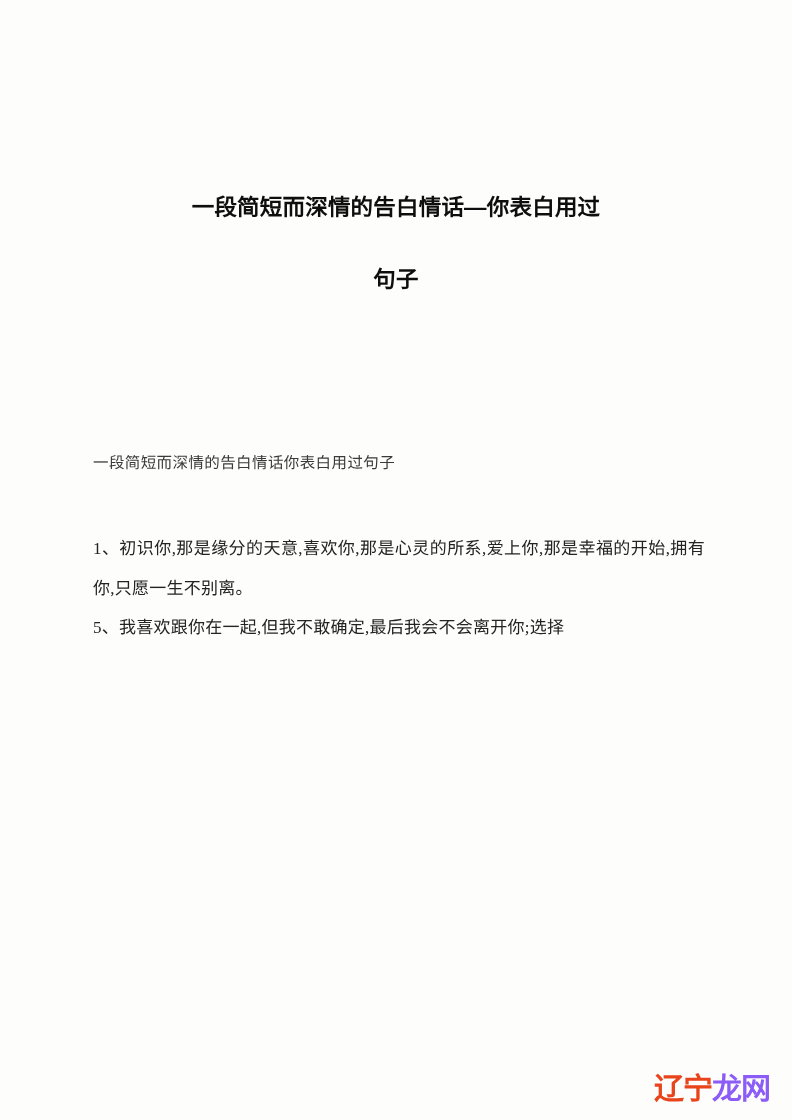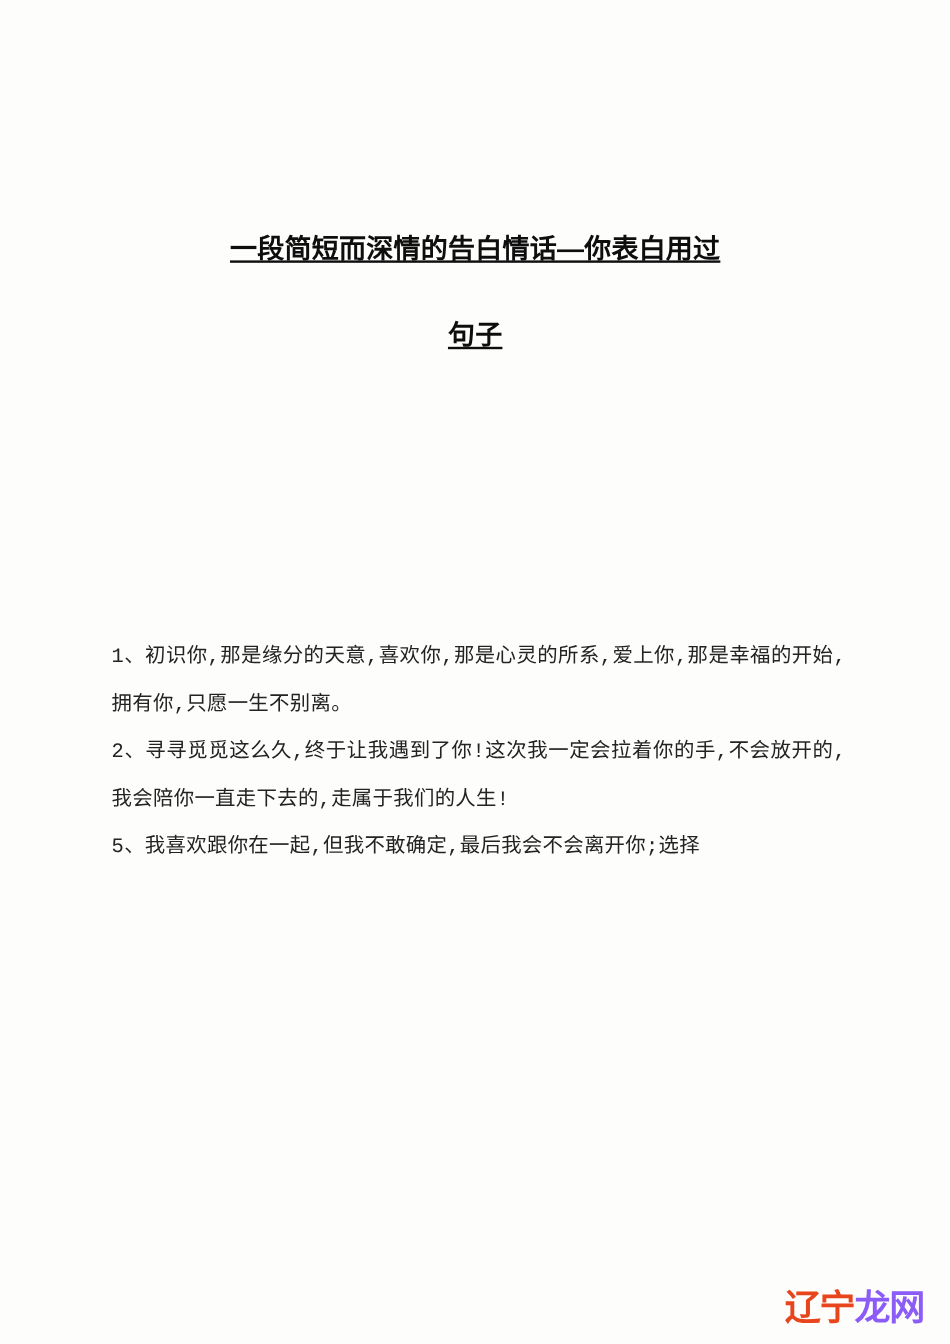--- a/index.html
+++ b/index.html
@@ -32,21 +32,20 @@
     top: 139px;
     width: 600px;
     text-align: center;
     font-family: "Liberation Sans", "DejaVu Sans", sans-serif;
     font-weight: 700;
     font-size: 22.5px;
     line-height: 36px;
     letter-spacing: 0.2px;
     color: #0e0e0e;
     white-space: pre-line;
-    text-decoration: underline;
   }
 
   
   .doc-subtitle {
     position: absolute;
     left: 93px;
     top: 450px;
     width: 610px;
     font-family: "Liberation Serif", "DejaVu Serif", serif;
     font-size: 15.5px;
@@ -57,39 +56,39 @@
 
   
   .doc-body {
     position: absolute;
     left: 93px;
     top: 529px;
     width: 612px;
   }
 
   .doc-para {
-    font-family: Liberation Mono, monospace;
+    font-family: Liberation Serif, serif;
     font-size: 17px;
     line-height: 39.5px;
     color: #232323;
     letter-spacing: 0.25px;
     text-align: justify;
     text-justify: inter-character;
     margin: 0;
     word-break: break-all;
   }
 
   
   .watermark {
     position: absolute;
     right: 22px;
     bottom: 14px;
     display: flex;
     align-items: flex-start;
-    font-family: Liberation Serif, serif;
+    font-family: Liberation Mono, monospace;
     font-weight: 700;
     font-size: 30px;
     line-height: 1;
     letter-spacing: -1px;
     user-select: none;
   }
   .wm-a {
     color: #e8451c;
     text-shadow:
        1px 0 0 #ffffff, -1px 0 0 #ffffff,
@@ -105,24 +104,24 @@
 </head>
 <body>
 
 <div class="page">
 
   <h1 class="doc-title">
     <span>一段简短而深情的告白情话—你表白用过</span><br>
     <span>句子</span>
   </h1>
 
+  <div class="doc-subtitle">一段简短而深情的告白情话你表白用过句子</div>
 
   <div class="doc-body">
     <p class="doc-para">1、初识你,那是缘分的天意,喜欢你,那是心灵的所系,爱上你,那是幸福的开始,拥有你,只愿一生不别离。</p>
-    <p class="doc-para">2、寻寻觅觅这么久,终于让我遇到了你!这次我一定会拉着你的手,不会放开的,我会陪你一直走下去的,走属于我们的人生!</p>
     <p class="doc-para">5、我喜欢跟你在一起,但我不敢确定,最后我会不会离开你;选择</p>
   </div>
 
   <div class="watermark">
     <span class="wm-a">辽宁</span>
       <span class="wm-b">龙网</span>
   </div>
 
 </div>
 

